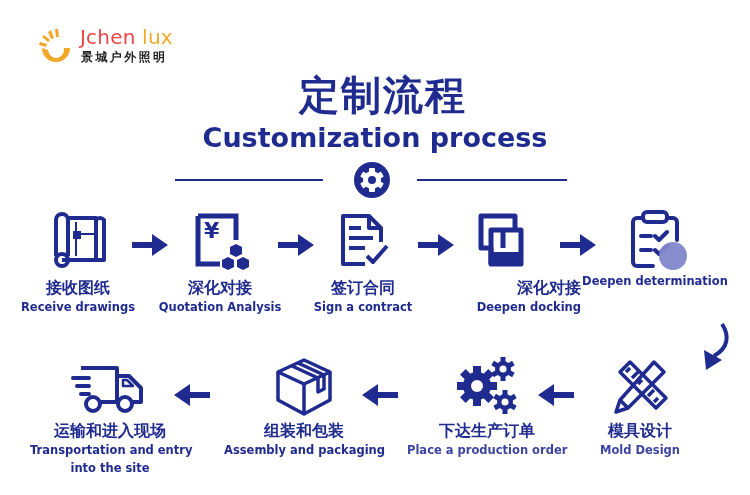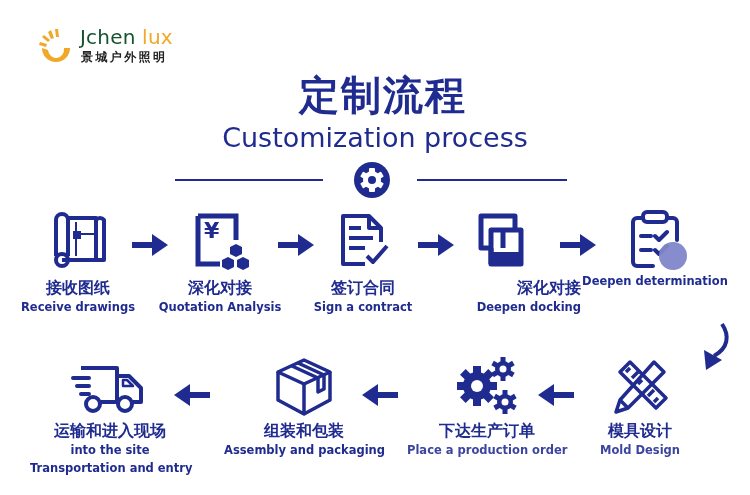--- a/index.html
+++ b/index.html
@@ -2,26 +2,26 @@
 <html><head>
 <meta charset="utf-8">
 <style>
   * { margin: 0; padding: 0; box-sizing: border-box; }
   html, body { width: 750px; height: 495px; background: #ffffff; overflow: hidden; }
   body { position: relative; font-family: "DejaVu Sans", sans-serif; color: #1f2b8f; }
 
   .logo { position: absolute; left: 36px; top: 24px; width: 170px; height: 44px; }
   .logo-mark { position: absolute; left: 0; top: 2px; width: 40px; height: 40px; }
   .logo-en { position: absolute; left: 44px; top: 1px; font-family: "DejaVu Sans", sans-serif; font-size: 20px; line-height: 24px; letter-spacing: 0.2px; white-space: nowrap; }
-  .logo-en .c1 { color: #14532d; text-align: center; }
+  .logo-en .c1 { color: #ef4444; text-align: center; }
   .logo-en .c2 { color: #f0a828; }
   .logo-cn { position: absolute; left: 45px; top: 26px; font-size: 12px; line-height: 14px; color: #222; font-weight: bold; letter-spacing: 2.4px; white-space: nowrap; }
 
   .title-cn { position: absolute; left: 8px; width: 750px; top: 70px; text-align: center; font-size: 40px; font-weight: bold; line-height: 50px; color: #1f2b8f; letter-spacing: 2px; }
-  .title-en { position: absolute; left: 0; width: 750px; top: 120px; text-align: center; font-size: 27px; font-weight: normal; line-height: 36px; color: #1f2b8f; }
+  .title-en { position: absolute; left: 0; width: 750px; top: 120px; text-align: center; font-size: 27px; font-weight: bold; line-height: 36px; color: #1f2b8f; }
   .rule { position: absolute; top: 179px; height: 2px; background: #1f2b8f; }
   .rule-left { left: 175px; width: 148px; }
   .rule-right { left: 417px; width: 150px; }
   .gear-center { position: absolute; left: 353px; top: 161px; width: 38px; height: 38px; }
 
   .step { position: absolute; width: 160px; text-align: center; }
   .step .icon { display: block; margin: 0 auto; }
   .step .cn { font-size: 16px; font-weight: bold; line-height: 20px; color: #1f2b8f; white-space: nowrap; }
   .step .en { font-size: 11.5px; font-weight: bold; line-height: 18px; color: #1f2b8f; white-space: nowrap; }
 
@@ -218,15 +218,15 @@
   <svg class="icon" width="86" height="62" viewBox="0 0 86 62" fill="none" stroke="#1f2b8f" stroke-width="4" stroke-linejoin="round">
     <path d="M14 12 H50 V46"></path>
     <path d="M6 22 H22 M10 30 H22 M14 38 H22" stroke-linecap="round"></path>
     <path d="M50 20 H62 L74 32 V46 H66"></path>
     <path d="M56 24 H60 L66 30 H56 Z" stroke-width="2.5"></path>
     <path d="M34 46 H50"></path>
     <circle cx="26" cy="48" r="7"></circle>
     <circle cx="58" cy="48" r="7"></circle>
   </svg>
   <div class="cn" style="margin-top:3px;">运输和进入现场</div>
+  <div class="en">Transportation and entry</div>
   <div class="en">into the site</div>
-  <div class="en">Transportation and entry</div>
 </div>
 
 </body></html>

